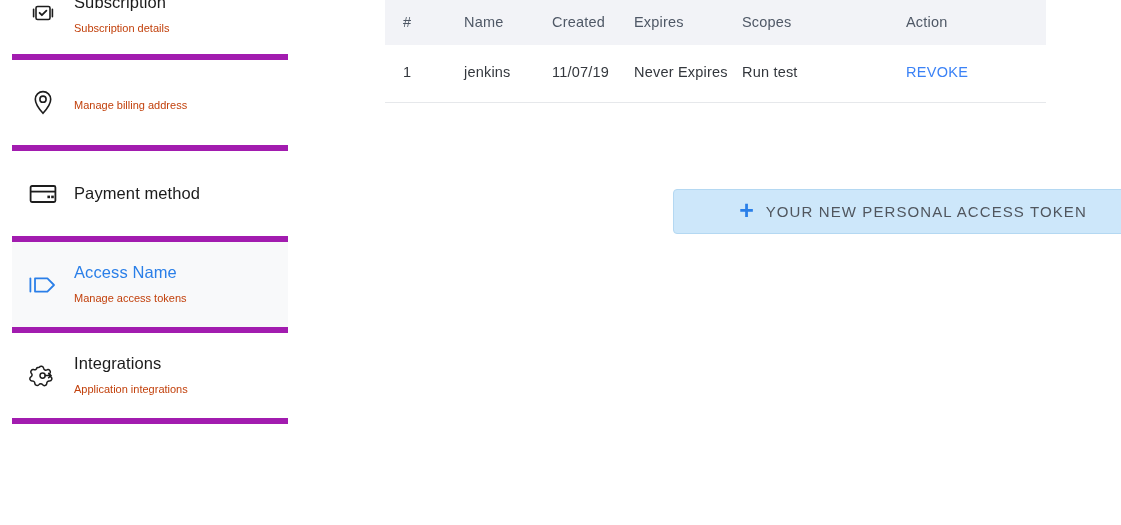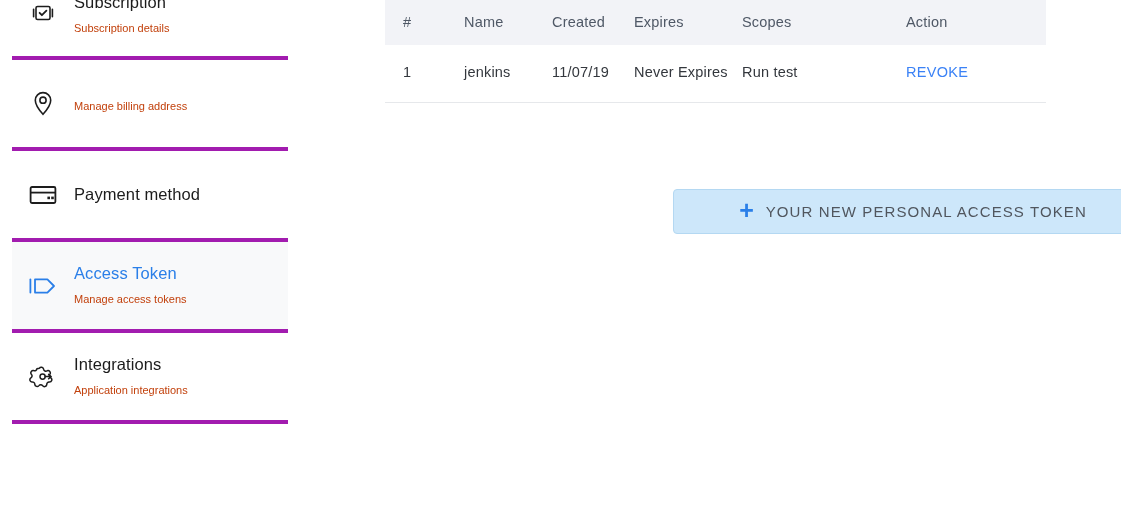--- a/index.html
+++ b/index.html
@@ -28,21 +28,21 @@
     width: 288px;
     flex: 0 0 288px;
     padding-left: 12px;
     box-sizing: border-box;
     position: relative;
     background: #ffffff;
   }
   .side-card {
     width: 276px;
     background: #ffffff;
-    border-bottom: 4px solid #a21caf;
+    border-bottom: 6px solid #a21caf;
     box-sizing: border-box;
     display: flex;
     align-items: center;
     height: 91px;
     padding: 0 0 0 0;
   }
   .side-card.first {
     height: 60px;
     align-items: flex-start;
   }
@@ -206,21 +206,21 @@
 
 
     <div class="side-card active">
       <div class="side-icon">
         <svg width="32" height="24" viewBox="0 0 32 24" fill="none" stroke="#2a7fe8" stroke-width="1.8">
           <path d="M3.4 5.4v13.2" stroke-linecap="round"></path>
           <path d="M8 5.4h12.4l6.6 6.6-6.6 6.6H8z" stroke-linejoin="round"></path>
         </svg>
       </div>
       <div class="side-texts">
-        <div class="side-title">Access Token</div>
+        <div class="side-title">Access Name</div>
         <div class="side-sub">Manage access tokens</div>
       </div>
     </div>
 
     <div class="side-card">
       <div class="side-icon">
         <svg width="28" height="28" viewBox="0 0 28 28" fill="none" stroke="#1d1d1d" stroke-width="1.5">
           <path d="M10.4 5.2a2.3 2.3 0 0 1 4.2 1 2.3 2.3 0 0 0 3.5 1.6 2.3 2.3 0 0 1 2.8 3.4 2.3 2.3 0 0 0 .9 3.6 2.3 2.3 0 0 1-1.4 4.2 2.3 2.3 0 0 0-2.6 2.7 2.3 2.3 0 0 1-4.2.9 2.3 2.3 0 0 0-3.7 0 2.3 2.3 0 0 1-4.1-1.2 2.3 2.3 0 0 0-2.9-2.3 2.3 2.3 0 0 1-1-4.2 2.3 2.3 0 0 0 .4-3.7 2.3 2.3 0 0 1 2.4-3.6 2.3 2.3 0 0 0 3.2-1.8z" stroke-linejoin="round"></path>
           <circle cx="13.6" cy="13.6" r="2.6"></circle>
           <path d="M16.2 13.6h5.6" stroke-linecap="round"></path>

